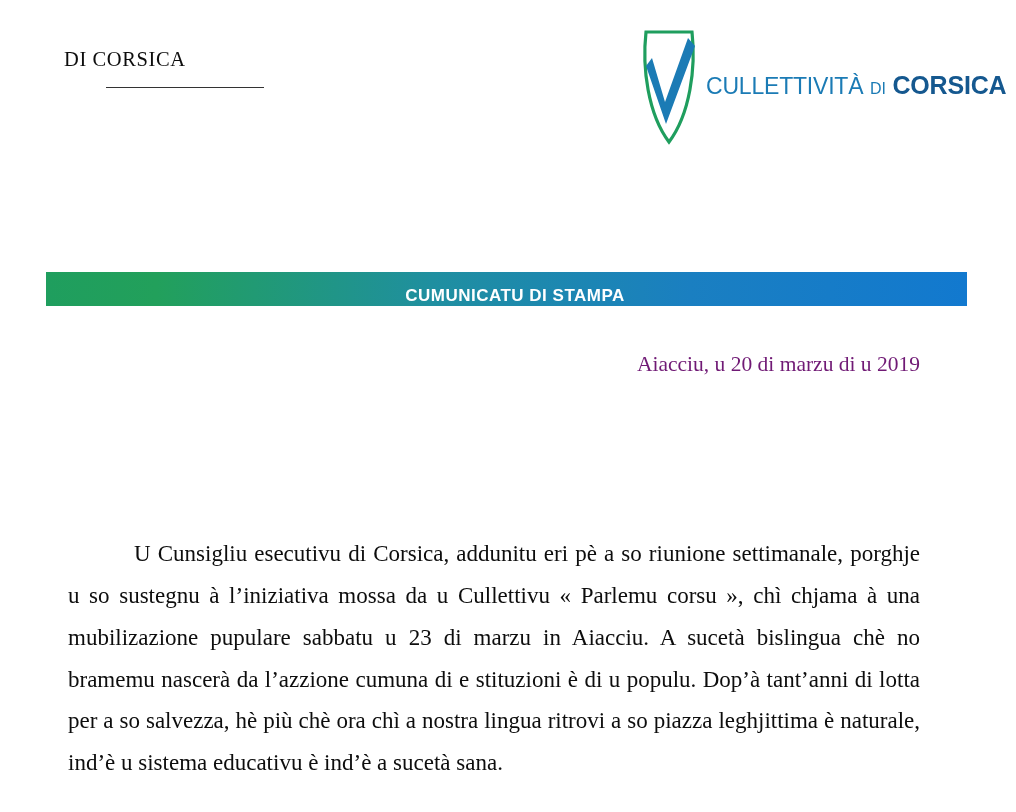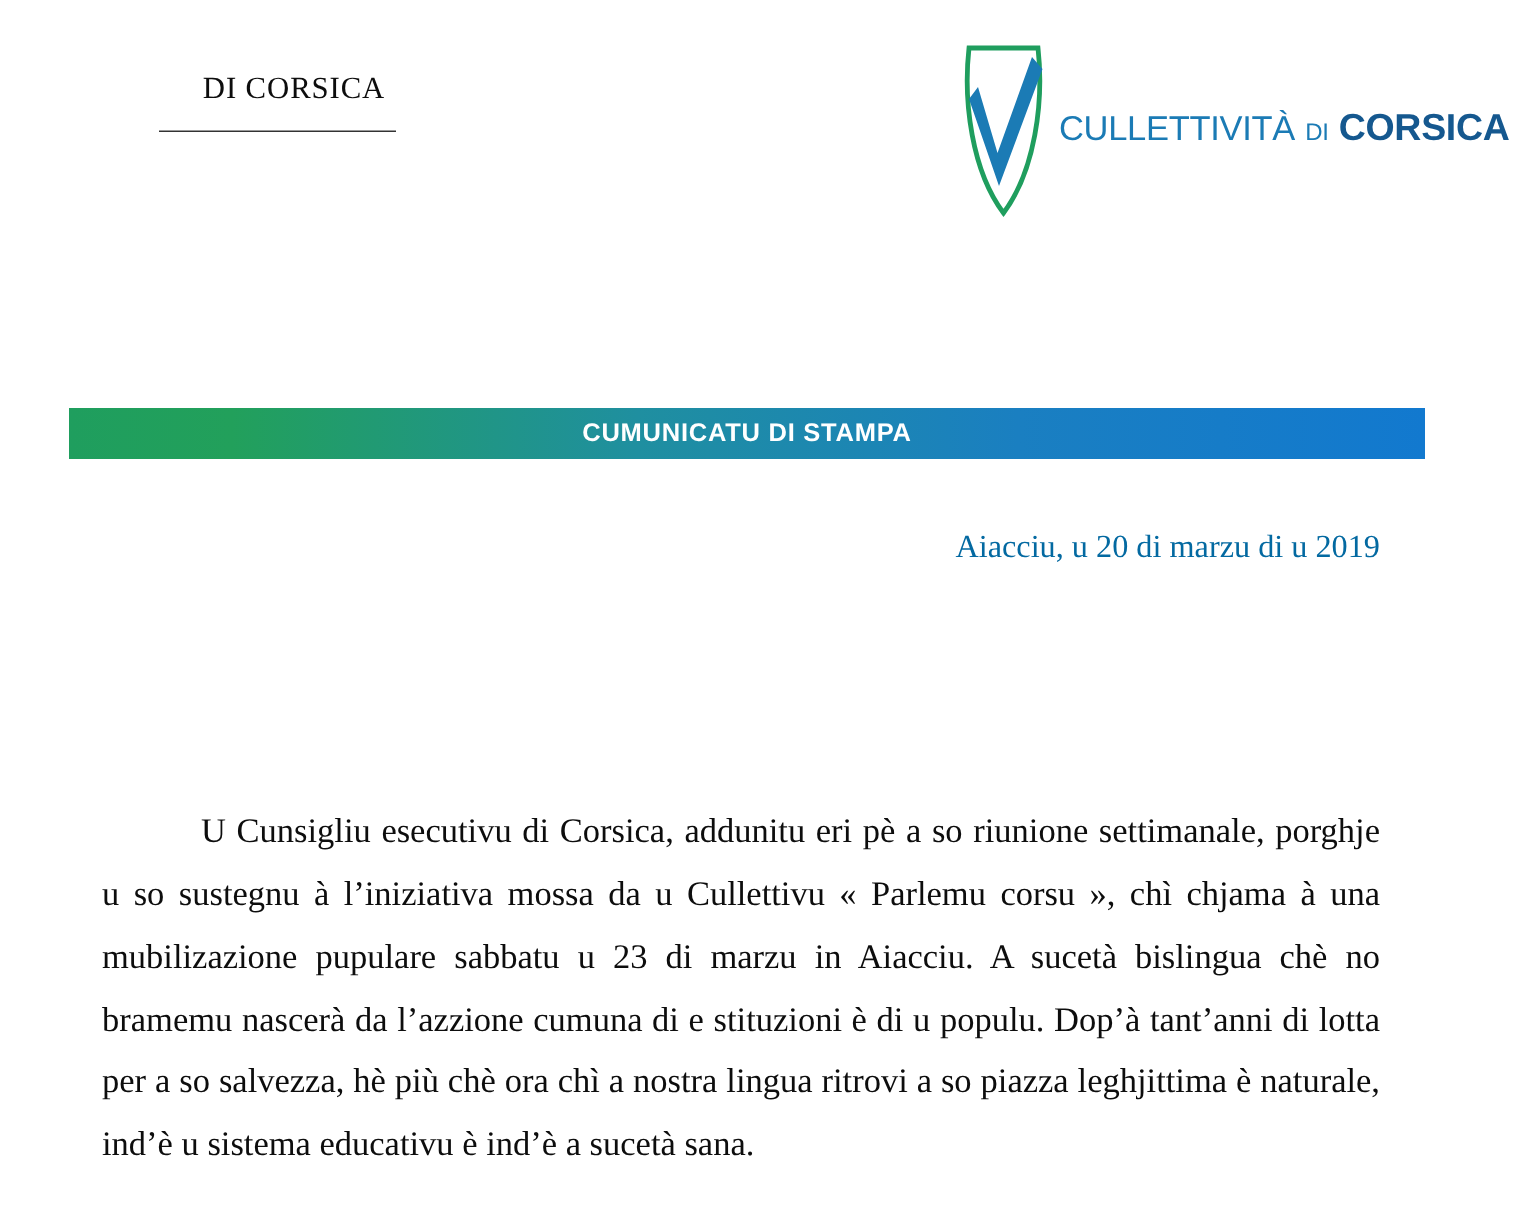--- a/index.html
+++ b/index.html
@@ -32,21 +32,21 @@
   .letterhead .line1,
   .letterhead .line2 {
     font-family: "Liberation Serif", serif;
     font-size: 20.5px;
     letter-spacing: 0.6px;
     color: #0d0d0d;
     line-height: 1.28;
     white-space: nowrap;
   }
   .letterhead .line1 { text-align: left; }
-  .letterhead .line2 { text-align: center; padding-right: 36px; }
+  .letterhead .line2 { padding-right: 36px; }
   .letterhead .rule {
     margin-top: 15px;
     margin-left: 42px;
     width: 158px;
     height: 1px;
     background: #333333;
   }
 
   
   .logo {
@@ -85,39 +85,40 @@
 
   
   .banner {
     position: absolute;
     left: 46px;
     top: 272px;
     width: 904px;
     height: 34px;
     background: linear-gradient(to right, #1f9e5e 0%, #22a05b 12%, #1f8fa0 42%, #1a7fc1 70%, #1279cf 100%);
     display: flex;
-    align-items: center;
+    align-items: flex-end;
     justify-content: center;
+    padding-left: 17px;
   }
   .banner span {
     font-family: "Liberation Sans", sans-serif;
     font-weight: bold;
     font-size: 17px;
     color: #ffffff;
     letter-spacing: 0.5px;
   }
 
   
   .dateline {
     position: absolute;
     top: 352px;
     right: 96px;
     font-family: "Liberation Serif", serif;
     font-size: 21.5px;
-    color: #0369a1;
+    color: #701a75;
   }
 
   
   .body-text {
     position: absolute;
     left: 68px;
     top: 533px;
     width: 852px;
     font-family: "Liberation Serif", serif;
     font-size: 23px;

